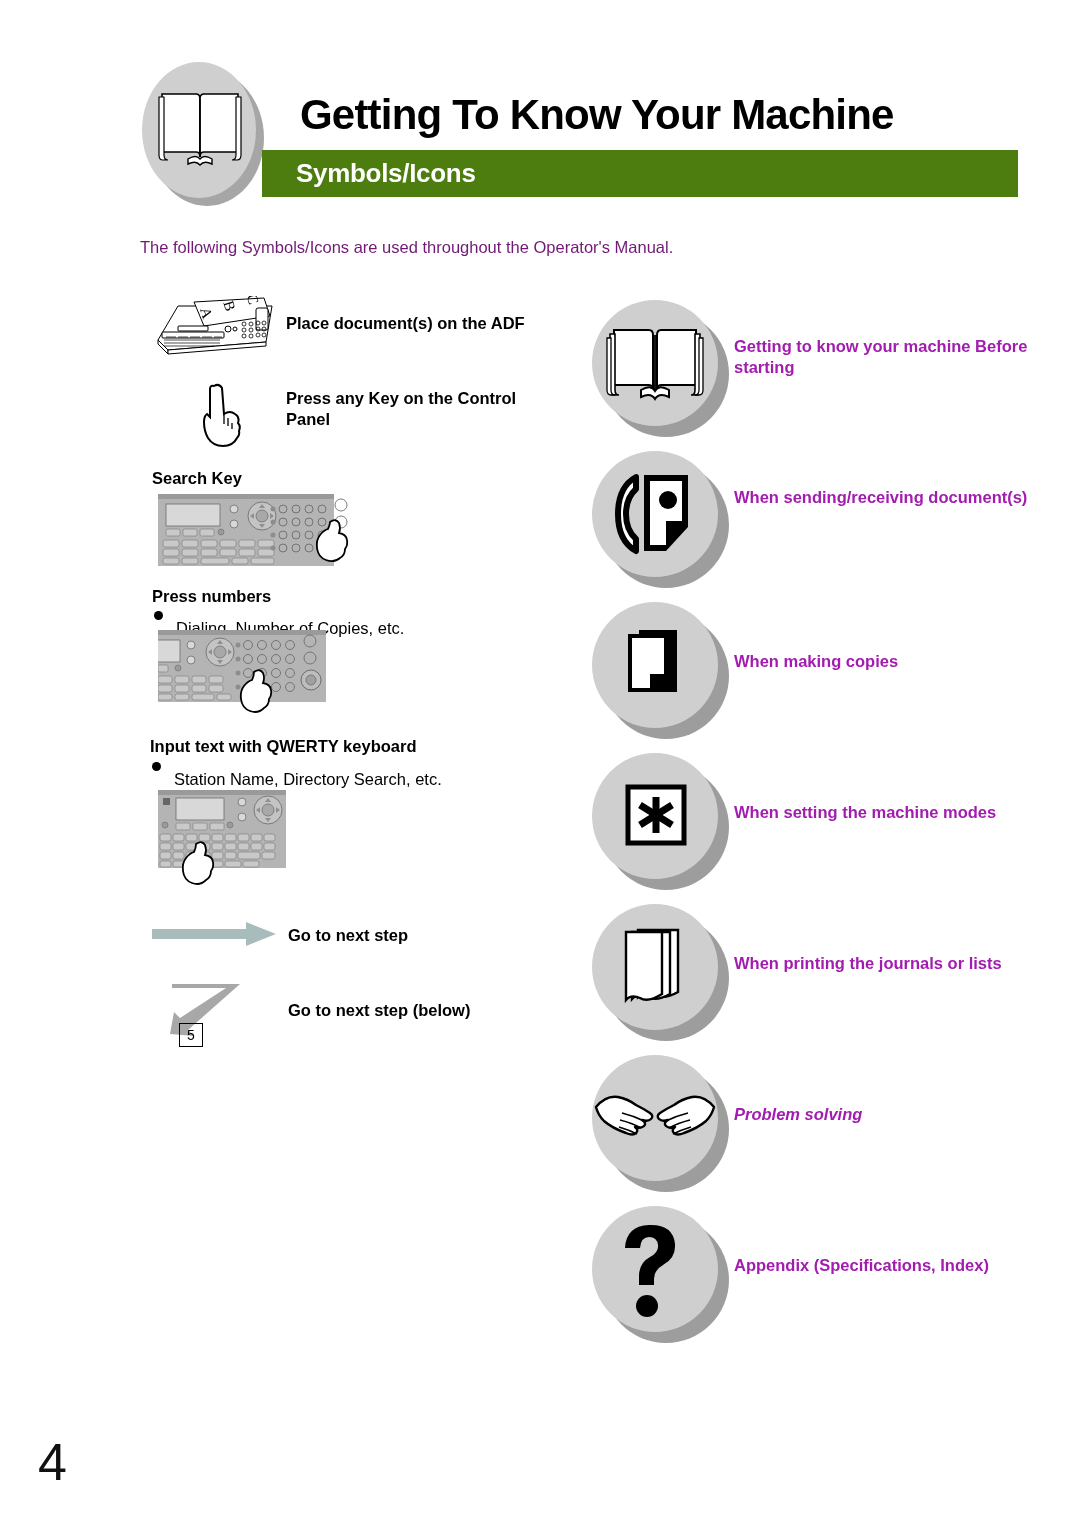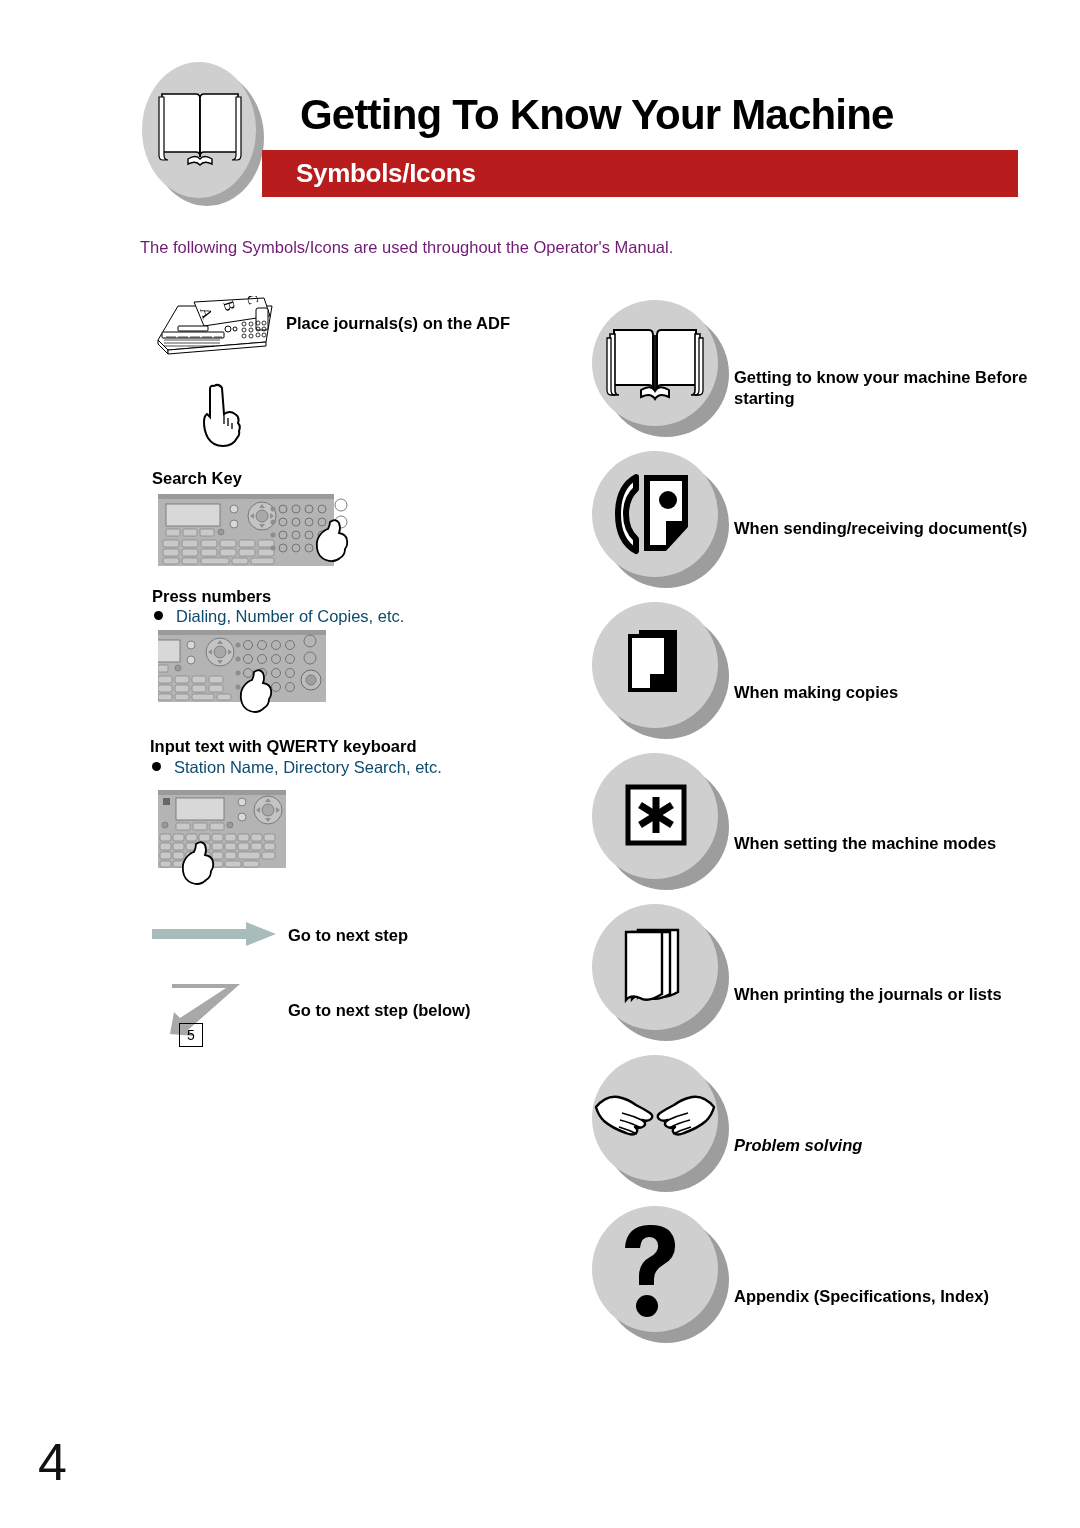--- a/index.html
+++ b/index.html
@@ -10,21 +10,21 @@
     position:relative;
     overflow:hidden;
     -webkit-font-smoothing:antialiased;
   }
 
   
   #header{position:absolute;left:0;top:0;width:1024px;height:215px;}
 
   .hdr-band{
     position:absolute;left:262px;top:150px;width:756px;height:47px;
-    background:#b91c1c;
+    background:#4d7c0f;
   }
   .hdr-band-label{
     position:absolute;left:34px;top:8px;
     color:#ffffff;font-size:26px;font-weight:bold;
     letter-spacing:-0.3px;white-space:nowrap;
   }
   .hdr-title{
     position:absolute;left:300px;top:91px;
     font-size:42px;font-weight:bold;color:#000;
     letter-spacing:-0.8px;white-space:nowrap;
@@ -49,21 +49,21 @@
   }
 
   
   #left-col{position:absolute;left:0;top:0;width:580px;height:1528px;}
 
   .lbl-bold{
     position:absolute;font-size:16.5px;font-weight:bold;color:#000;
     line-height:21px;
   }
   .lbl-plain{
-    position:absolute;font-size:16.5px;color:#0c4a6e;line-height:21px;
+    position:absolute;font-size:16.5px;color:#000000;line-height:21px;margin-top:12px;
   }
   .bullet-dot{
     position:absolute;width:9px;height:9px;border-radius:50%;
     background:#000;
   }
 
   
   .art{position:absolute;}
 
   
@@ -74,23 +74,22 @@
     position:absolute;left:11px;top:11px;width:126px;height:126px;
     background:#9d9d9d;border-radius:50%;
   }
   .rc-face{
     position:absolute;left:0;top:0;width:126px;height:126px;
     background:#cfcfcf;border-radius:50%;
   }
   .rc-glyph{position:absolute;left:0;top:0;width:126px;height:126px;}
   .rc-text{
     position:absolute;left:142px;
-    font-size:16.5px;font-weight:bold;color:#000000;line-height:21px;
+    font-size:16.5px;font-weight:bold;color:#a21caf;line-height:21px;
     width:330px;
-    margin-top:31px;
   }
 
   
   #page-num{
     position:absolute;left:38px;top:1432px;
     font-size:52px;color:#111;font-weight:400;
     font-family:"Liberation Sans", sans-serif;
   }
 </style>
 </head>
@@ -153,26 +152,27 @@
         <circle cx="103" cy="40" r="2"></circle>
       <circle cx="110" cy="39" r="2"></circle>
         <circle cx="116" cy="39" r="2"></circle>
     </g>
     <g font-family="'Liberation Serif', serif" font-size="15" fill="#000" transform="rotate(-9 0 0)">
       <text x="52" y="34" transform="rotate(82 58 26)">A</text>
       <text x="76" y="31" transform="rotate(82 82 23)">B</text>
       <text x="100" y="28" transform="rotate(82 106 20)">C</text>
     </g>
   </svg>
-  <div class="lbl-bold" style="left:286px;top:313px;width:260px;">Place journals(s) on the ADF</div>
+  <div class="lbl-bold" style="left:286px;top:313px;width:260px;">Place document(s) on the ADF</div>
 
   <svg class="art" style="left:192px;top:382px;width:56px;height:66px;" viewBox="0 0 56 66">
     <path d="M22 4 q5 -3 8 2 l2 26 q6 -4 11 0 q5 3 3 9 q3 3 1 8 q1 4 -2 7 q-4 8 -14 8 q-10 0 -15 -8 q-4 -7 -4 -16 q0 -6 3 -8 l3 3 l0 -28 q0 -4 4 -3 z" fill="#ffffff" stroke="#000" stroke-width="2"></path>
     <path d="M32 32 l0 10 M36 36 l0 8 M40 41 l0 6" fill="none" stroke="#000" stroke-width="1.3"></path>
   </svg>
+  <div class="lbl-bold" style="left:286px;top:388px;width:250px;">Press any Key on the Control Panel</div>
 
   <div class="lbl-bold" style="left:152px;top:468px;">Search Key</div>
   <svg class="art" style="left:158px;top:492px;width:196px;height:82px;" viewBox="0 0 196 82">
     <rect x="0" y="2" width="176" height="72" fill="#b4b4b4"></rect>
     <rect x="0" y="2" width="176" height="5" fill="#9a9a9a"></rect>
     <rect x="8" y="12" width="54" height="22" fill="#d8d8d8" stroke="#6d6d6d" stroke-width="0.8"></rect>
     <g fill="#c9c9c9" stroke="#7a7a7a" stroke-width="0.6">
       <rect x="8" y="37" width="14" height="7" rx="1.5"></rect>
       <rect x="25" y="37" width="14" height="7" rx="1.5"></rect>
       <rect x="42" y="37" width="14" height="7" rx="1.5"></rect>

